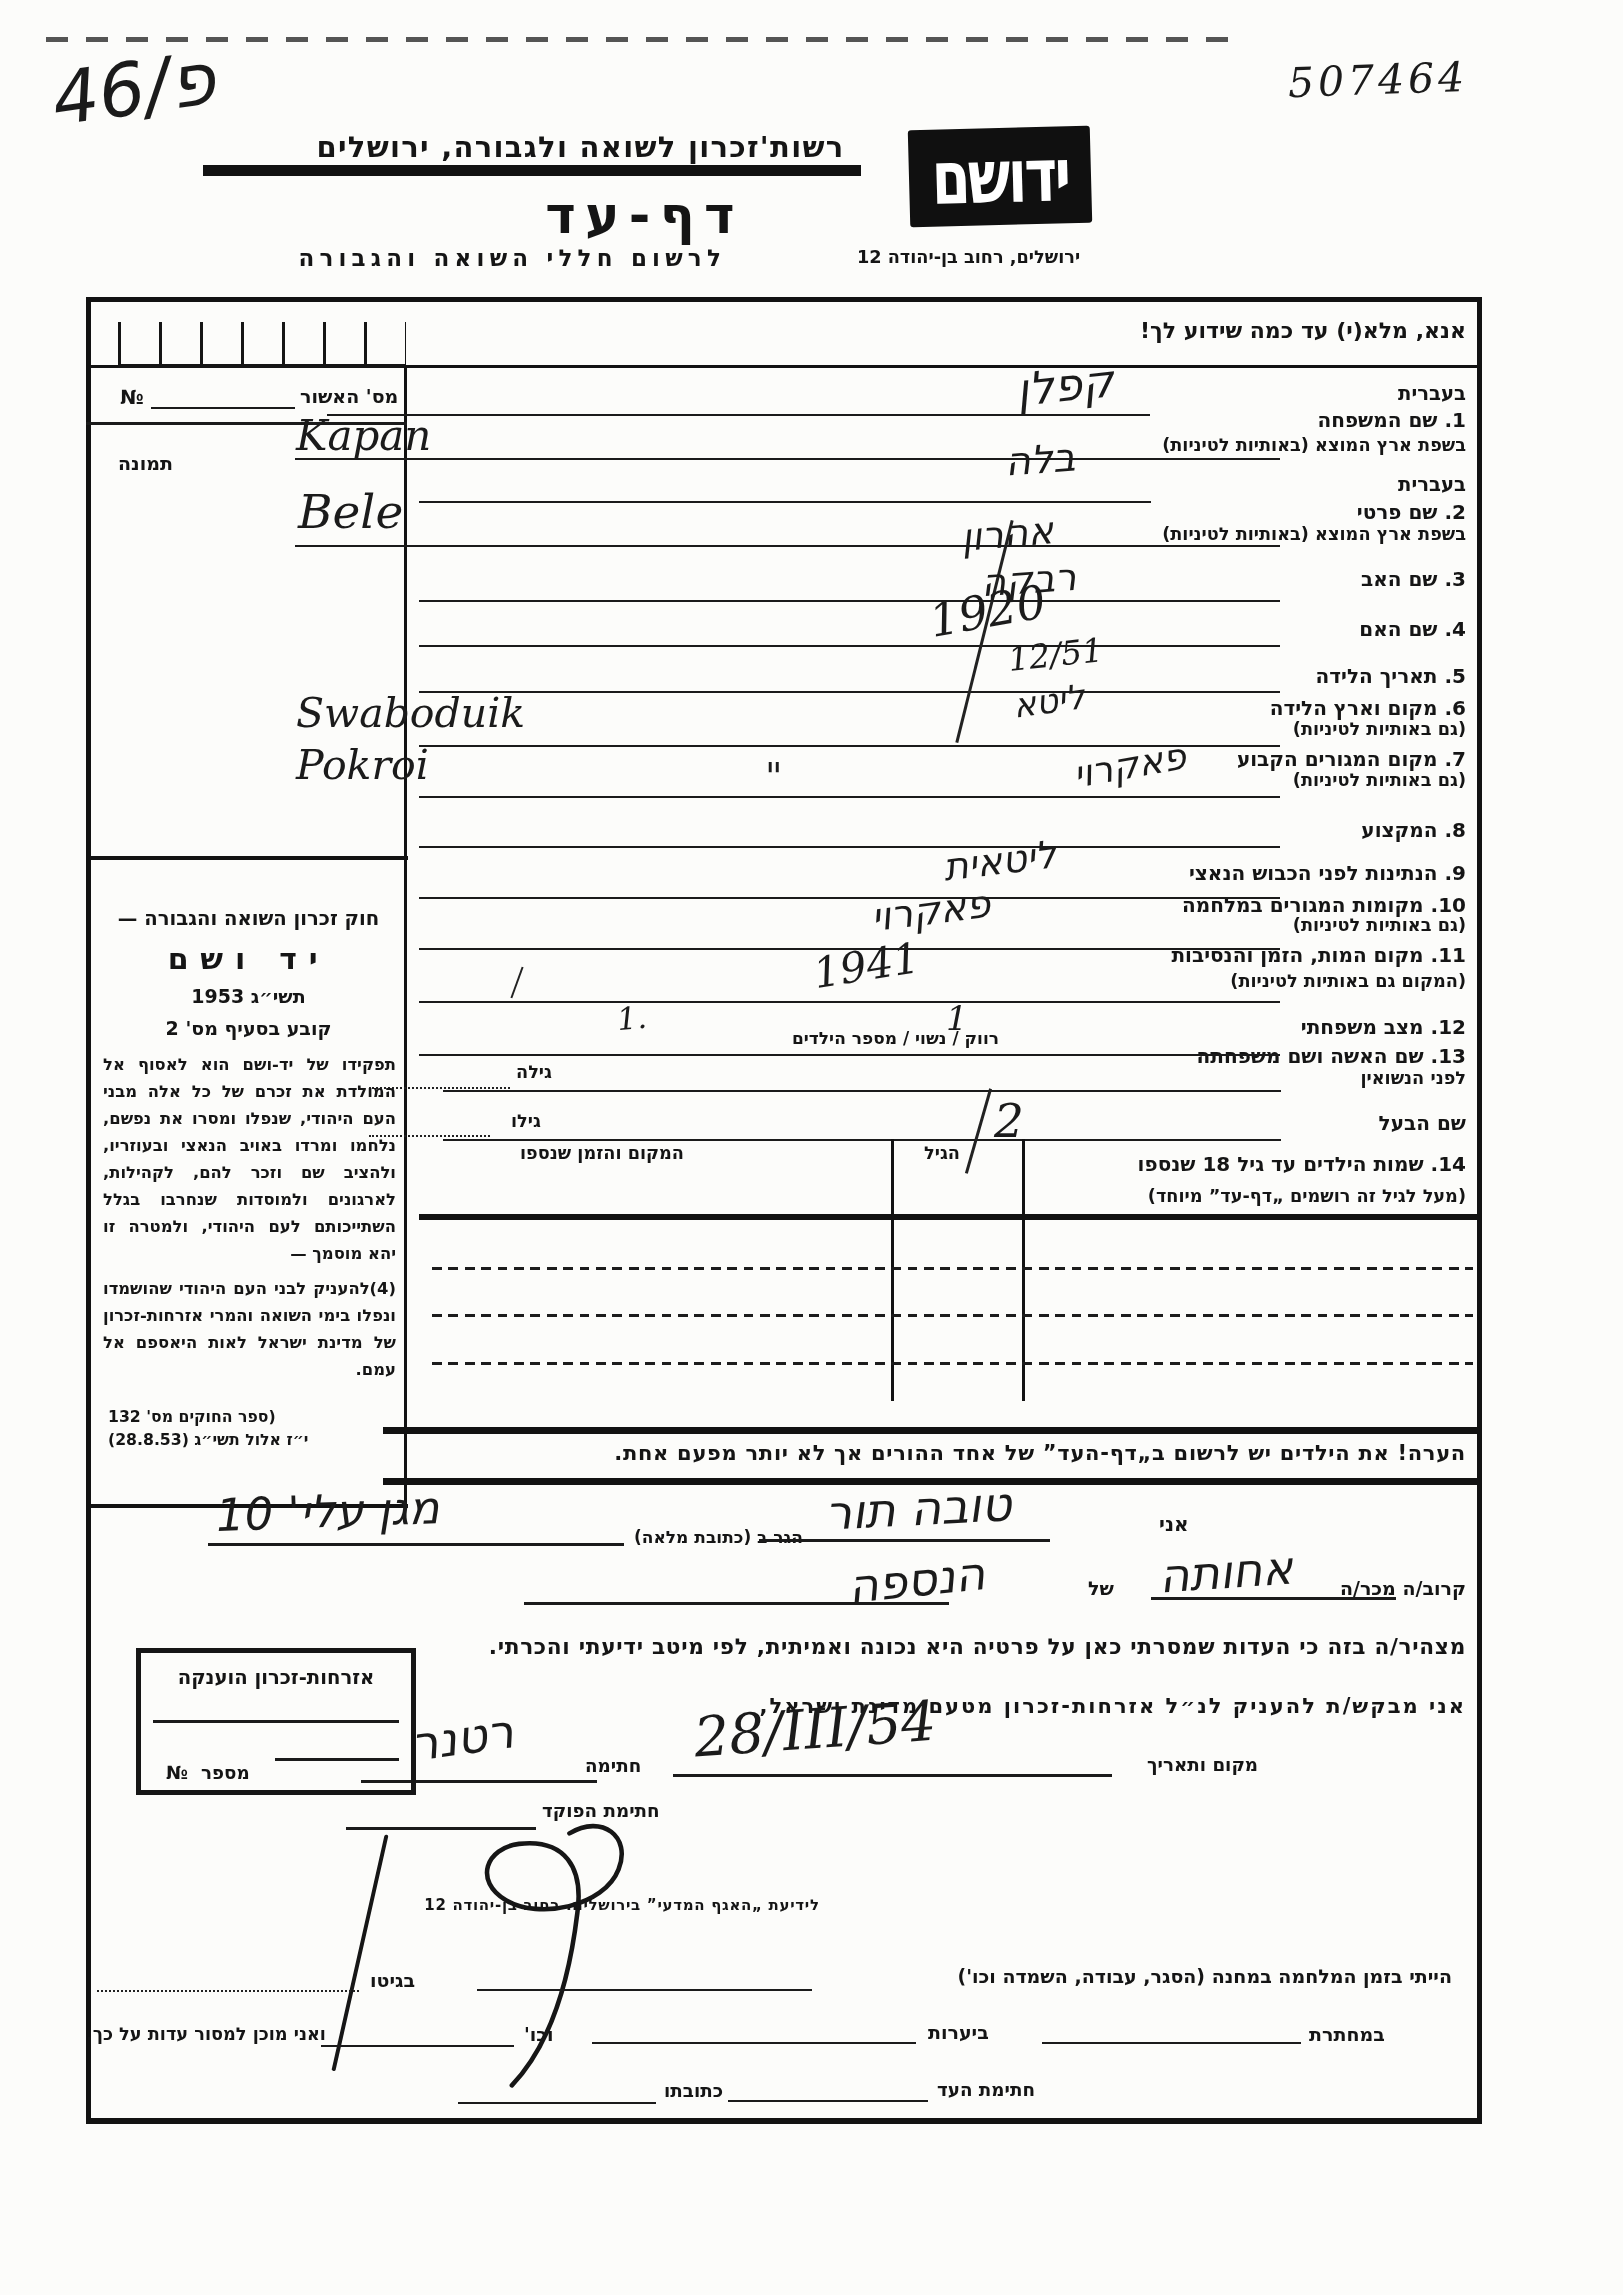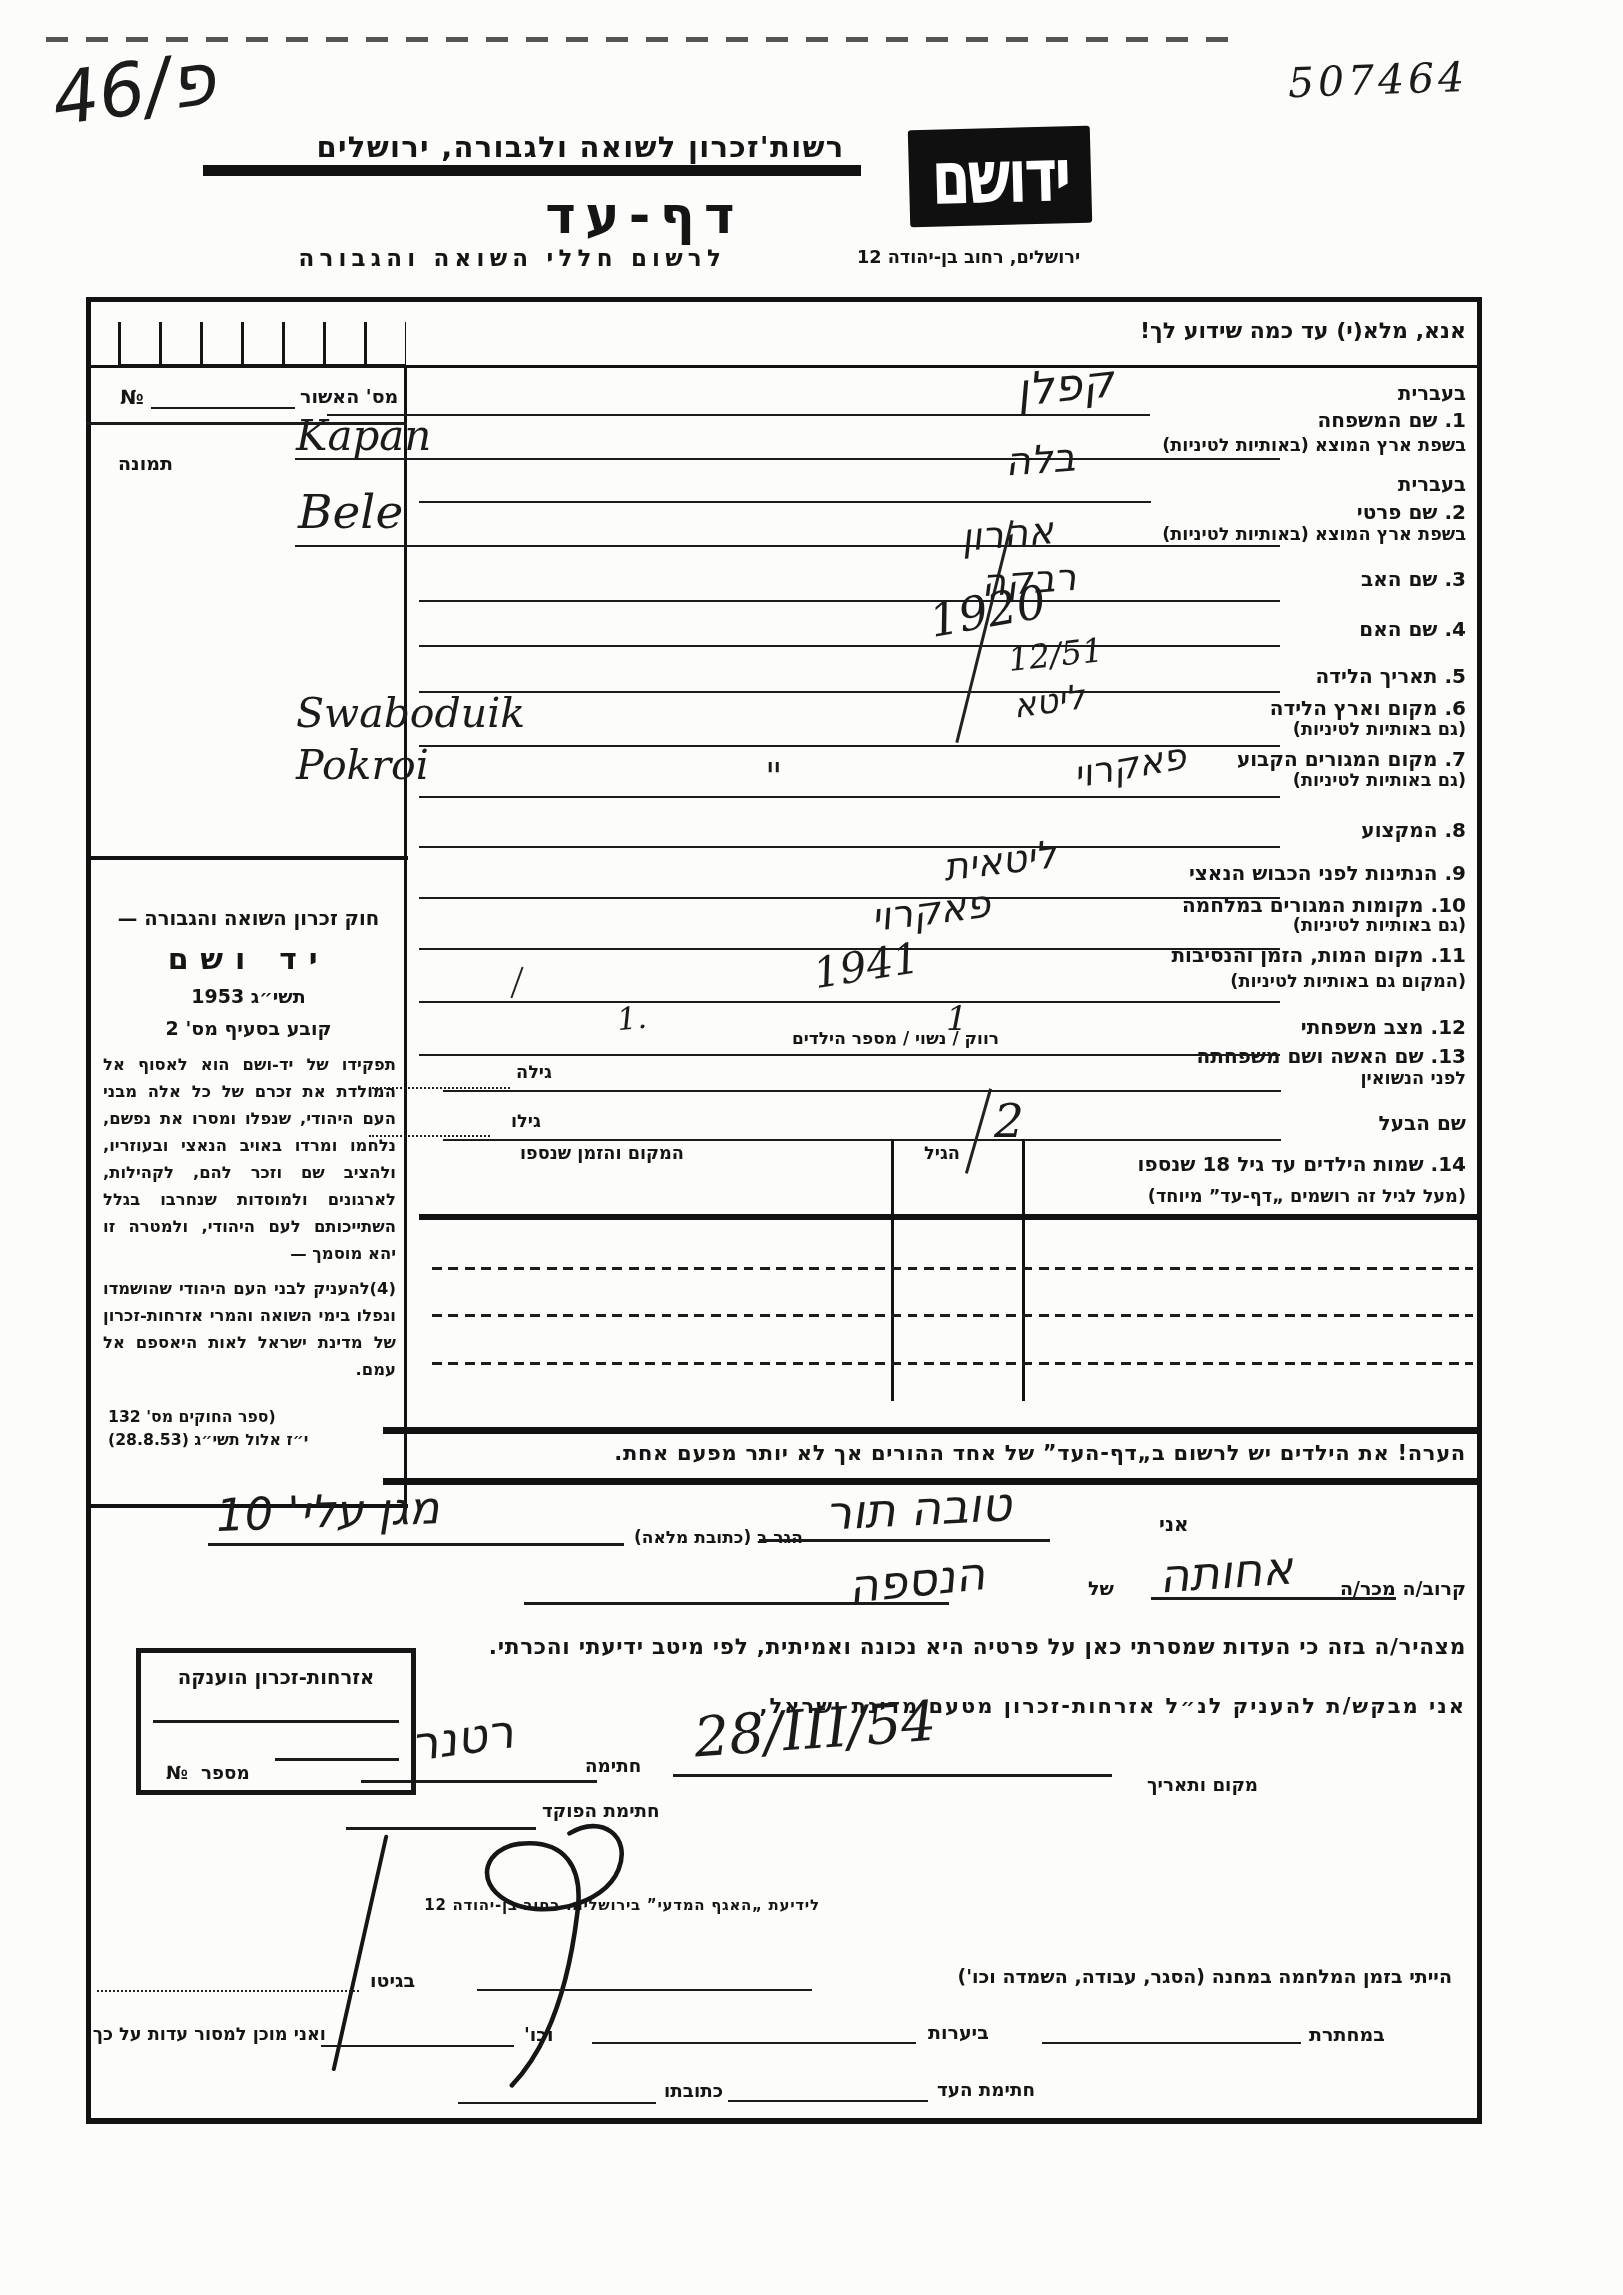--- a/index.html
+++ b/index.html
@@ -140,21 +140,21 @@
   <div class="hw hwh" style="left:216px;top:1485px;font-size:45px;transform:rotate(-2deg);">מגן עלי' 10</div>
   <div class="ln" style="left:208px;top:1543px;width:416px;height:2.6px;"></div>
   <div class="t" style="right:157px;top:1577px;font-size:19px;">קרוב/ה מכר/ה</div>
   <div class="hw hwh" style="left:1159px;top:1545px;font-size:46px;transform:rotate(-4deg);">אחותה</div>
   <div class="ln" style="left:1151px;top:1597px;width:245px;height:2.6px;"></div>
   <div class="t" style="left:1088px;top:1577px;font-size:19px;">של</div>
   <div class="hw hwh" style="left:848px;top:1553px;font-size:46px;transform:rotate(-6deg);">הנספה</div>
   <div class="ln" style="left:524px;top:1602px;width:425px;height:2.6px;"></div>
   <div class="t" style="right:157px;top:1634px;font-size:21.6px;letter-spacing:0.7px;">מצהיר/ה בזה כי העדות שמסרתי כאן על פרטיה היא נכונה ואמיתית, לפי מיטב ידיעתי והכרתי.</div>
   <div class="t" style="right:157px;top:1694px;font-size:21px;letter-spacing:2px;">אני מבקש/ת להעניק לנ״ל אזרחות-זכרון מטעם מדינת ישראל,</div>
-  <div class="t" style="left:1147px;top:1754px;font-size:18.3px;margin-top:20px;">מקום ותאריך</div>
+  <div class="t" style="left:1147px;top:1754px;font-size:18.3px;">מקום ותאריך</div>
   <div class="hw hwl" style="left:694px;top:1697px;font-size:55px;transform:rotate(-4deg);direction:ltr;">28/III/54</div>
   <div class="ln" style="left:673px;top:1774px;width:439px;height:2.6px;"></div>
   <div class="t" style="left:585px;top:1755px;font-size:18.3px;">חתימה</div>
   <div class="hw hwh" style="left:411px;top:1710px;font-size:47px;transform:rotate(-8deg);">רטנר</div>
   <div class="ln" style="left:361px;top:1780px;width:236px;height:2.6px;"></div>
   <div class="t" style="left:542px;top:1800px;font-size:18.3px;">חתימת הפוקד</div>
   <div class="ln" style="left:346px;top:1827px;width:190px;height:2.6px;"></div>
   <svg style="position:absolute;left:288px;top:1807px;" width="432" height="295" viewBox="0 0 660 450">
     <path d="M 430 40 C 480 10, 525 45, 505 95 C 483 152, 383 172, 333 142 C 283 112, 303 62, 353 56 C 423 48, 452 92, 442 162 C 430 262, 402 362, 342 425" stroke="#161616" stroke-width="7" fill="none" stroke-linecap="round"></path>
     <path d="M 70 400 L 150 45" stroke="#161616" stroke-width="6" fill="none" stroke-linecap="round"></path>

